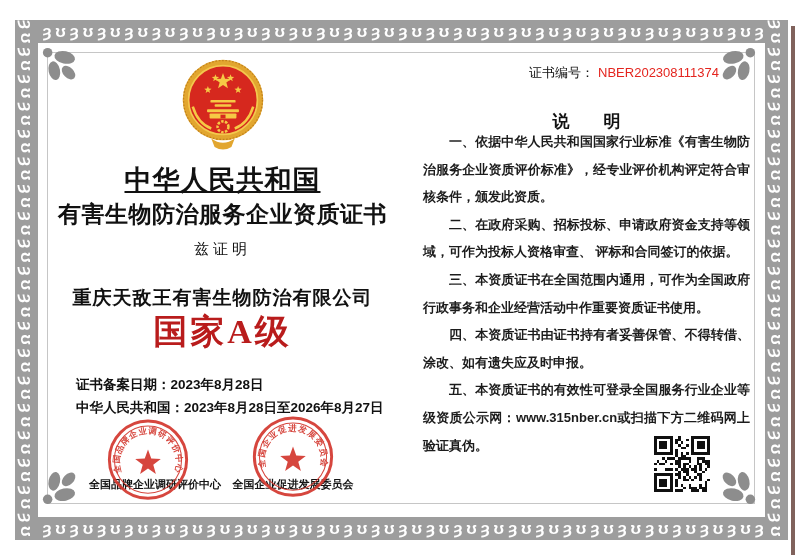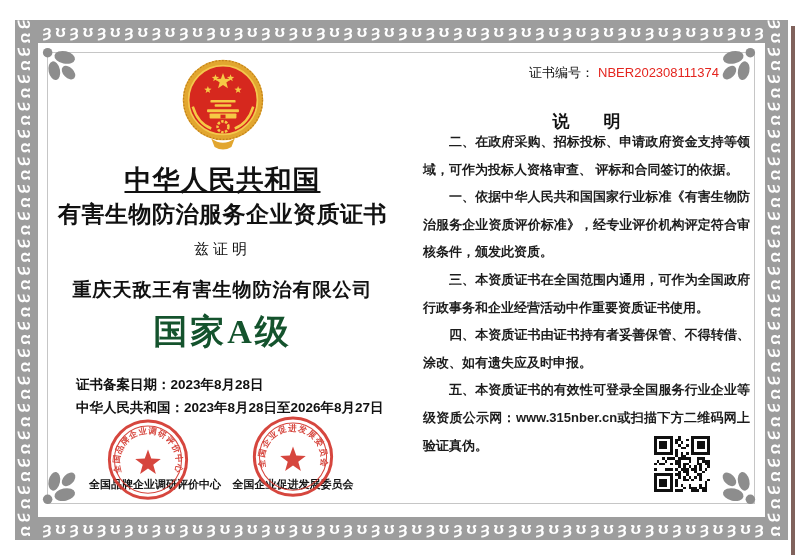--- a/index.html
+++ b/index.html
@@ -27,21 +27,21 @@
   .corner.bl{left:41px;top:468px;transform:scaleY(-1);}
   .corner.br{left:719px;top:468px;transform:scale(-1,-1);}
   
   .emblem{position:absolute;left:181px;top:58px;width:84px;height:94px;z-index:3;}
   .title1{position:absolute;left:40px;top:162px;width:365px;text-align:center;
     font-size:27px;font-weight:bold;letter-spacing:1px;z-index:3;text-decoration:underline;}
   .title2{position:absolute;left:30px;top:199px;width:385px;text-align:center;
     font-size:23px;font-weight:bold;letter-spacing:.5px;z-index:3;}
   .certify{position:absolute;left:40px;top:240px;width:365px;text-align:center;
     font-size:15px;letter-spacing:4px;z-index:3;}
-  .company{position:absolute;left:30px;top:277px;width:385px;text-align:center;
+  .company{position:absolute;left:30px;top:285px;width:385px;text-align:center;
     font-size:19px;font-weight:bold;letter-spacing:1px;z-index:3;}
   .grade{position:absolute;left:30px;top:309px;width:385px;text-align:center;
     font-family:"Liberation Serif","DejaVu Serif",serif;
     font-size:34px;font-weight:bold;letter-spacing:3px;z-index:3;}
   .dates{position:absolute;left:76px;top:373px;font-size:13.5px;font-weight:bold;
     line-height:23px;z-index:3;}
   .seal{position:absolute;width:84px;height:84px;z-index:4;opacity:.92;}
   .seal1{left:106px;top:416px;}
   .seal2{left:251px;top:413px;}
   .seal-caption{position:absolute;font-size:11px;font-weight:bold;color:#141414;
@@ -132,21 +132,21 @@
   <circle cx="50" cy="82" r="6.5" fill="none" stroke="#f6c945" stroke-width="3" stroke-dasharray="3,1.6"></circle>
   <path d="M14,58 q6,20 22,26" fill="none" stroke="#f6c945" stroke-width="3"></path>
   <path d="M86,58 q-6,20 -22,26" fill="none" stroke="#f6c945" stroke-width="3"></path>
   <path d="M36,96 q14,10 28,0 l-4,10 q-10,6 -20,0 z" fill="#e2a62f"></path>
 </svg>
 
 <div class="title1">中华人民共和国</div>
 <div class="title2">有害生物防治服务企业资质证书</div>
 <div class="certify">兹证明</div>
 <div class="company">重庆天敌王有害生物防治有限公司</div>
-<div class="grade" style="color:#14532d;">国家A级</div>
+<div class="grade" style="color:#b91c1c;">国家A级</div>
 <div class="dates">
   <div>证书备案日期：2023年8月28日</div>
   <div>中华人民共和国：2023年8月28日至2026年8月27日</div>
 </div>
 
 <svg class="seal seal1" viewBox="0 0 100 100">
   <circle cx="50" cy="52" r="46" fill="none" stroke="#d3372e" stroke-width="3.5"></circle>
   <circle cx="50" cy="52" r="40" fill="none" stroke="#d3372e" stroke-width="1.2"></circle>
   <polygon fill="#d3372e" points="50.00,40.00 53.88,50.66 65.22,51.06 56.28,58.04 59.40,68.94 50.00,62.60 40.60,68.94 43.72,58.04 34.78,51.06 46.12,50.66"></polygon>
   <path id="sealArc1" d="M 19,69 A 34,34 0 1 1 81,69" fill="none"></path>
@@ -164,22 +164,22 @@
   </text>
 </svg>
 <div class="seal-caption cap1">全国品牌企业调研评价中心</div>
 <div class="seal-caption cap2">全国企业促进发展委员会</div>
 
 <div class="cert-no">
   <span>证书编号：</span><span class="num" style="color:#e4251f;">NBER202308111374</span>
 </div>
 <div class="notes-heading">说　　明</div>
 <div class="notes">
+  <p>一、依据中华人民共和国国家行业标准《有害生物防治服务企业资质评价标准》，经专业评价机构评定符合审核条件，颁发此资质。</p>
   <p>二、在政府采购、招标投标、申请政府资金支持等领域，可作为投标人资格审查、 评标和合同签订的依据。</p>
-  <p>一、依据中华人民共和国国家行业标准《有害生物防治服务企业资质评价标准》，经专业评价机构评定符合审核条件，颁发此资质。</p>
   <p>三、本资质证书在全国范围内通用，可作为全国政府行政事务和企业经营活动中作重要资质证书使用。</p>
   <p>四、本资质证书由证书持有者妥善保管、不得转借、涂改、如有遗失应及时申报。</p>
   <p>五、本资质证书的有效性可登录全国服务行业企业等级资质公示网：www.315nber.cn或扫描下方二维码网上验证真伪。</p>
 </div>
 <svg id="qr" class="qr" viewBox="0 0 21 21" shape-rendering="crispEdges">
     <rect x="0" y="0" width="1" height="1" fill="#101010"></rect>
     <rect x="1" y="0" width="1" height="1" fill="#101010"></rect>
     <rect x="2" y="0" width="1" height="1" fill="#101010"></rect>
     <rect x="3" y="0" width="1" height="1" fill="#101010"></rect>
     <rect x="4" y="0" width="1" height="1" fill="#101010"></rect>

